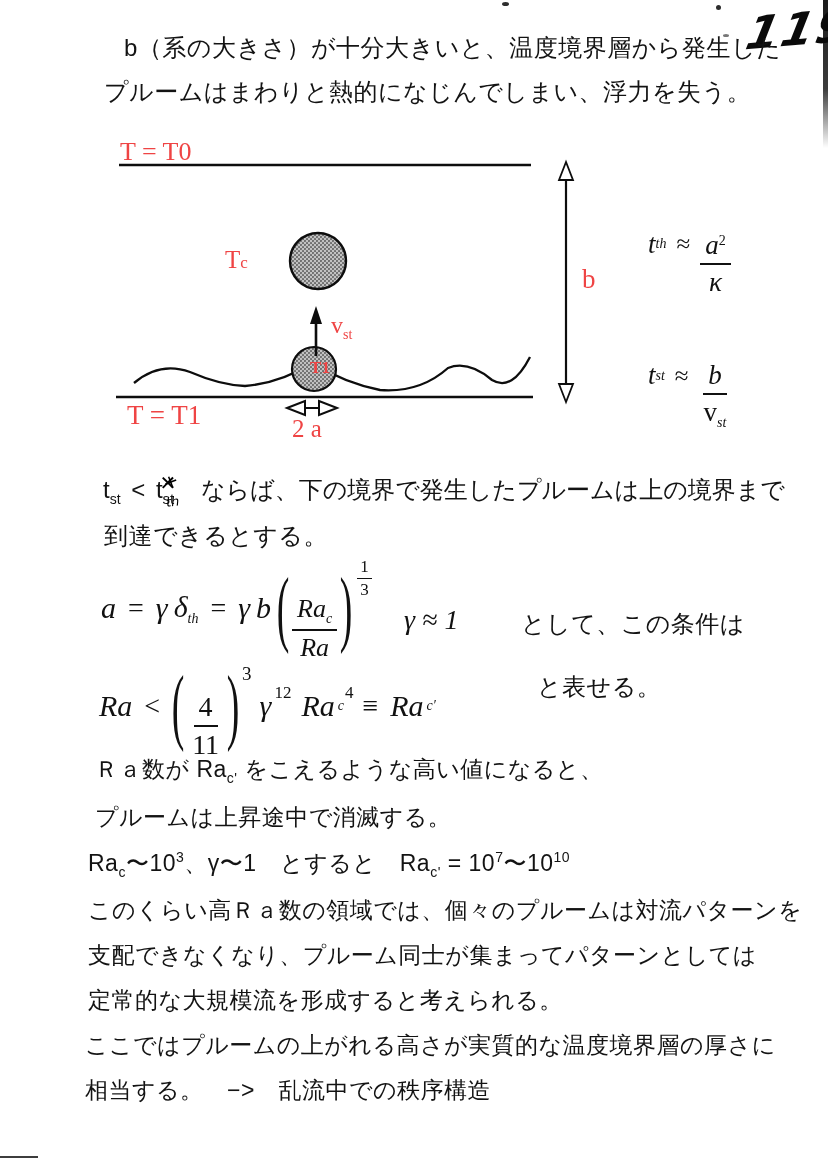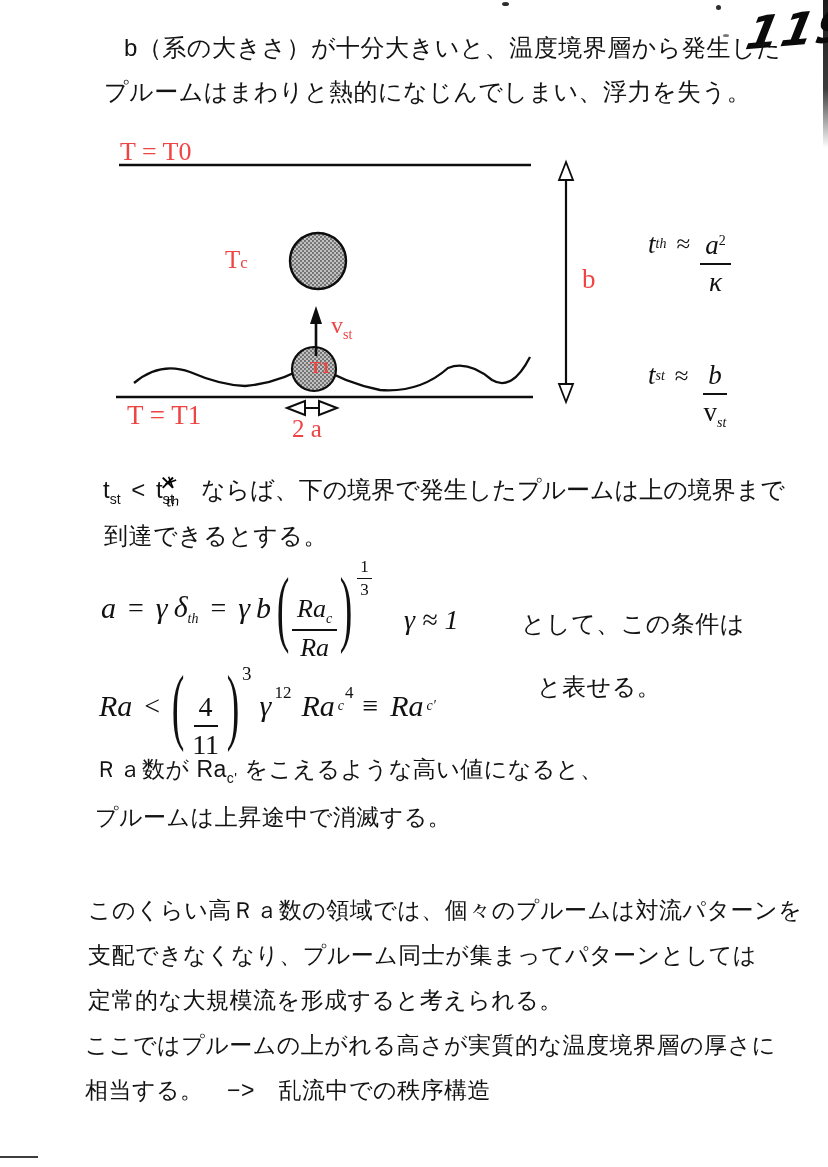--- a/index.html
+++ b/index.html
@@ -177,19 +177,22 @@
     <span class="op">≡</span>
     <span class="v">Ra</span>
       <sub class="ss it">c′</sub>
   </div>
   <div class="abs jp line" style="left:489px;top:671px;margin-left:48px;">と表せる。</div>
 
   <div class="abs jp body-line" style="left:95px;top:754px;">
     <span>Ｒａ数が </span><span>Ra</span><sub class="ss">c'</sub><span> をこえるような高い値になると、</span>
   </div>
   <div class="abs jp body-line" style="left:95px;top:802px;">プルームは上昇途中で消滅する。</div>
+  <div class="abs jp body-line" style="left:88px;top:848px;">
+    <span>Ra</span><sub class="ss">c</sub><span>〜10</span><sup class="pp">3</sup><span>、γ〜1　とすると　</span><span>Ra</span><sub class="ss">c'</sub><span> = 10</span><sup class="pp">7</sup><span>〜10</span><sup class="pp">10</sup>
+  </div>
   <div class="abs jp body-line" style="left:88px;top:895px;">このくらい高Ｒａ数の領域では、個々のプルームは対流パターンを</div>
   <div class="abs jp body-line" style="left:88px;top:940px;">支配できなくなり、プルーム同士が集まってパターンとしては</div>
   <div class="abs jp body-line" style="left:88px;top:985px;text-align:right;">定常的な大規模流を形成すると考えられる。</div>
   <div class="abs jp body-line" style="left:85px;top:1030px;">ここではプルームの上がれる高さが実質的な温度境界層の厚さに</div>
   <div class="abs jp body-line" style="left:85px;top:1075px;">相当する。　−&gt;　乱流中での秩序構造</div>
 
 </div>
 
 </body></html>

